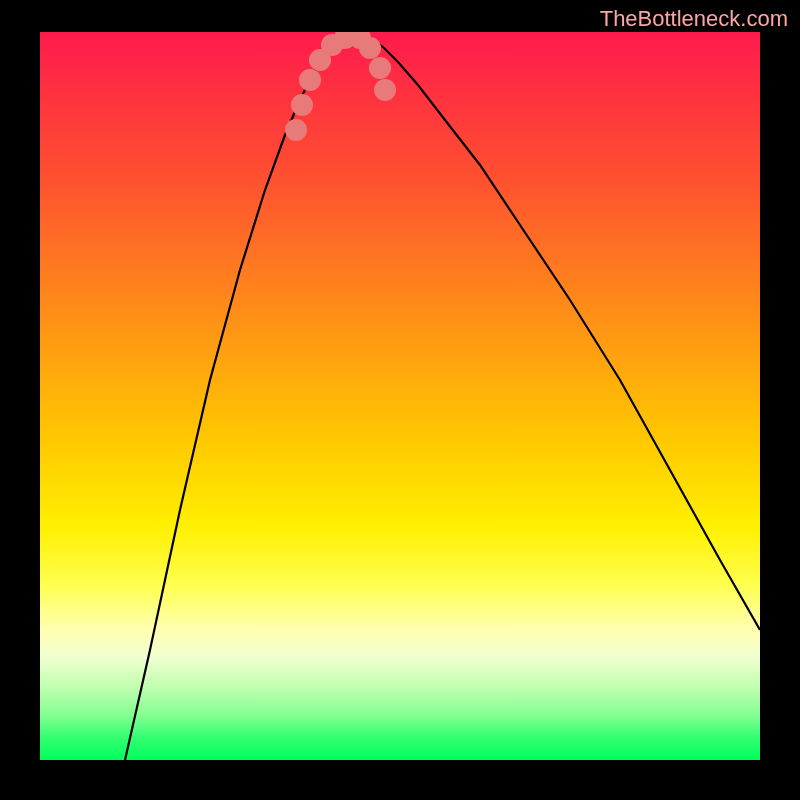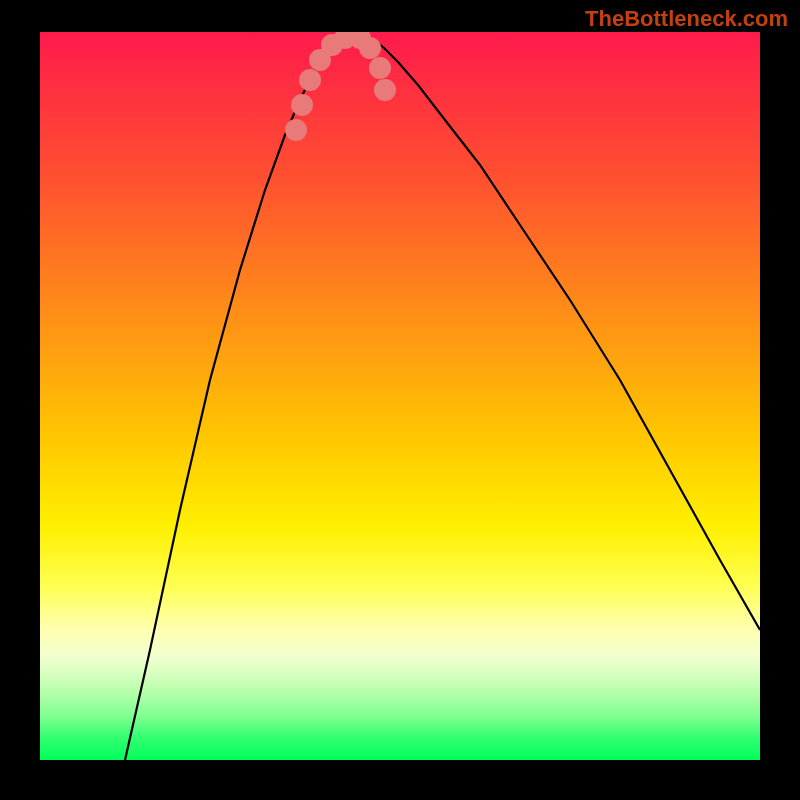--- a/index.html
+++ b/index.html
@@ -8,23 +8,23 @@
     width: 800px;
     height: 800px;
     background: #000;
     position: relative;
     font-family: Arial, sans-serif;
   }
   .watermark {
     position: absolute;
     top: 6px;
     right: 12px;
-    color: #c2410c;
+    color: #fca5a5;
     font-size: 22px;
-    font-weight: 700;
+    font-weight: 400;
     z-index: 10;
   }
   .plot-area {
     position: absolute;
     left: 40px;
     top: 32px;
     width: 720px;
     height: 728px;
     overflow: hidden;
   }

